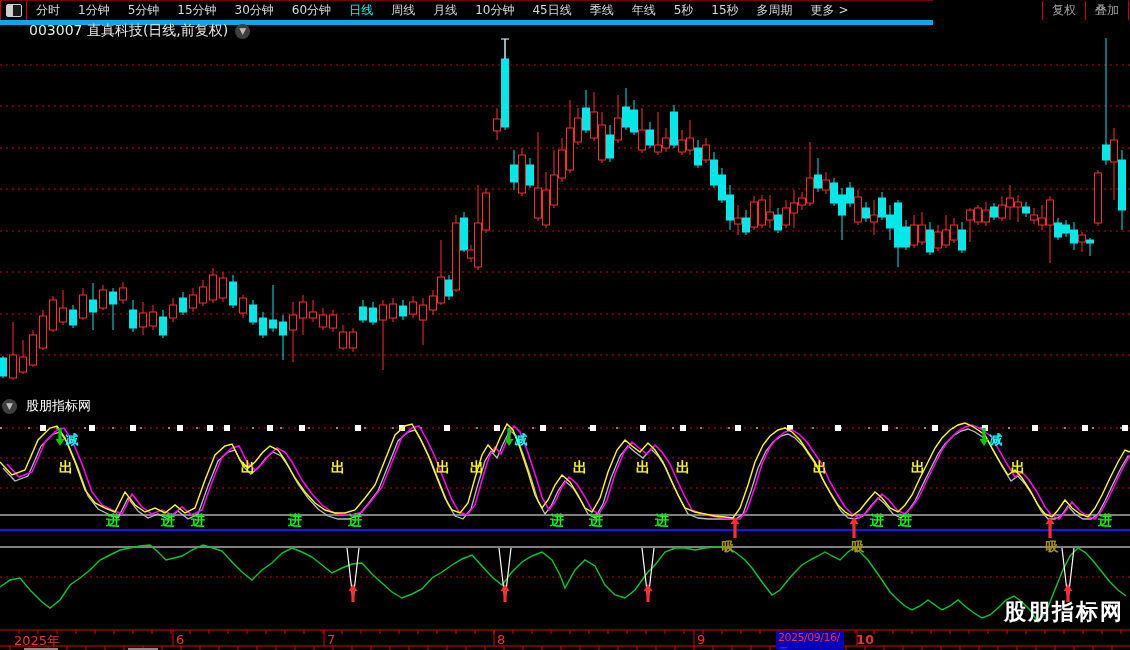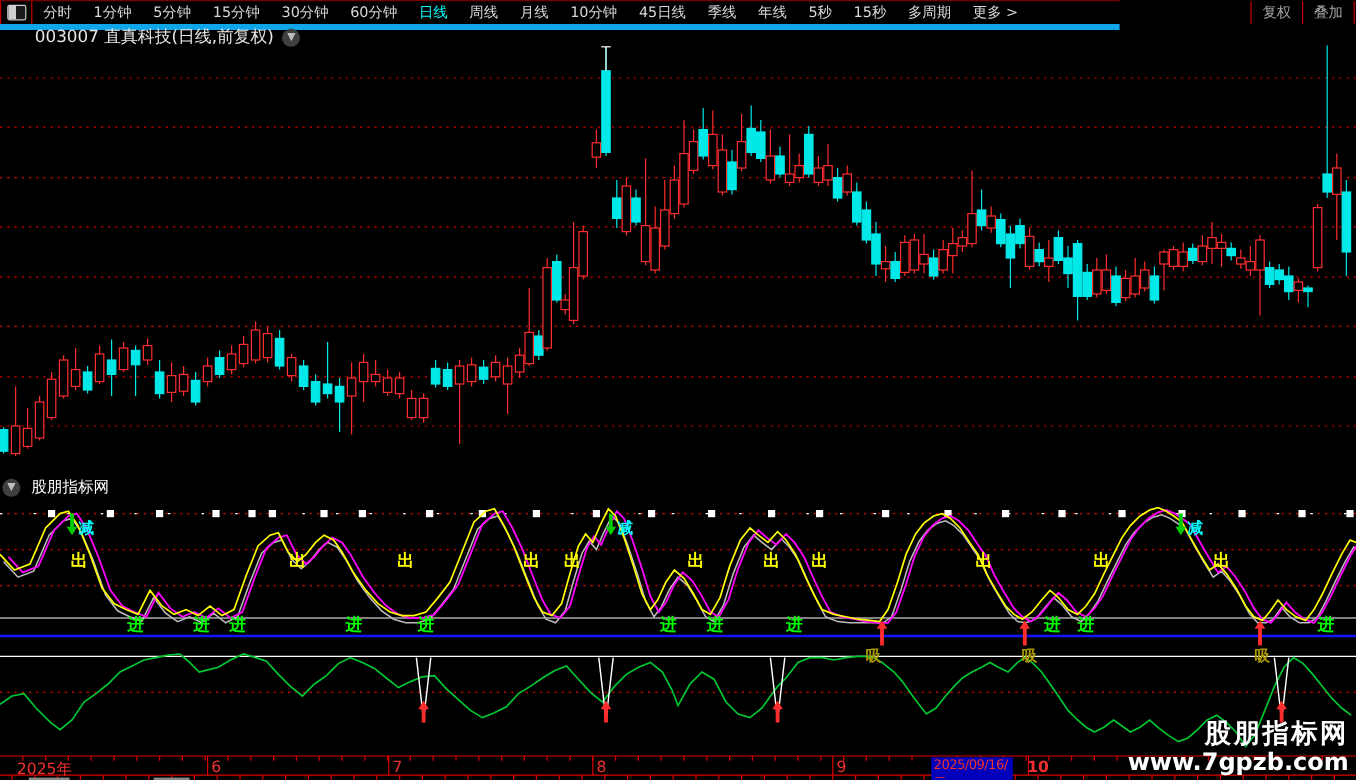--- a/index.html
+++ b/index.html
@@ -581,14 +581,13 @@
 </div>
 
 <div class="axis">
   <span class="axis-year">2025年</span>
   <span id="axis-months"><span class="axis-month" style="left: 176px;">6</span><span class="axis-month" style="left: 327px;">7</span><span class="axis-month" style="left: 497px;">8</span><span class="axis-month" style="left: 697px;">9</span><span class="axis-month" style="left: 856px; font-weight: bold;">10</span></span>
   <span class="axis-highlight" id="axis-highlight" style="left: 776px; width: 64px;">2025/09/16/二</span>
 </div>
 
 <div class="watermark">
   <div class="wm1">股朋指标网</div>
-  <div class="wm2">www.7gpzb.com</div>
 </div>
 
 </body></html>

